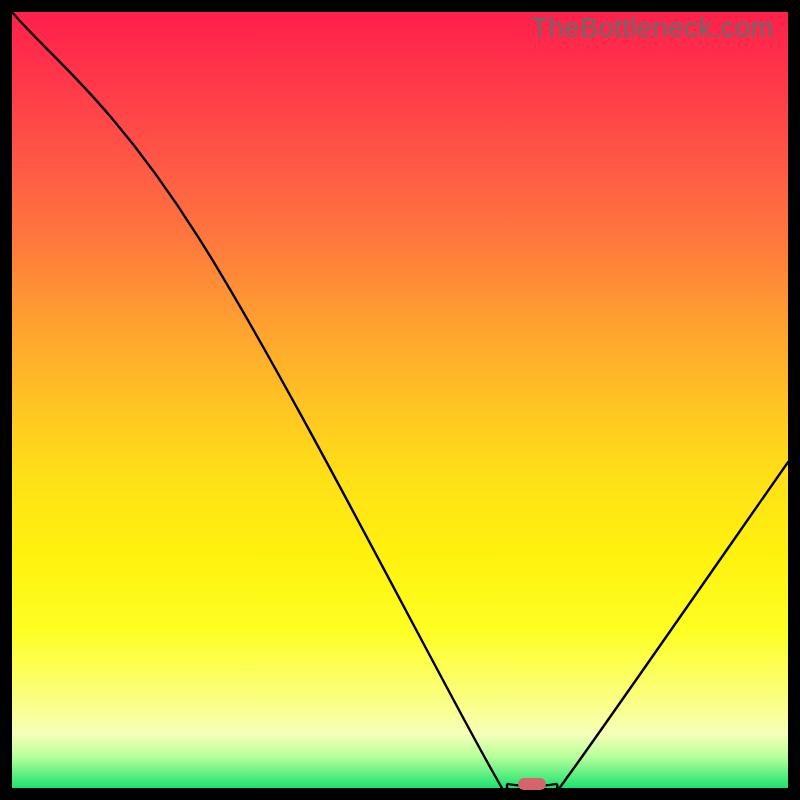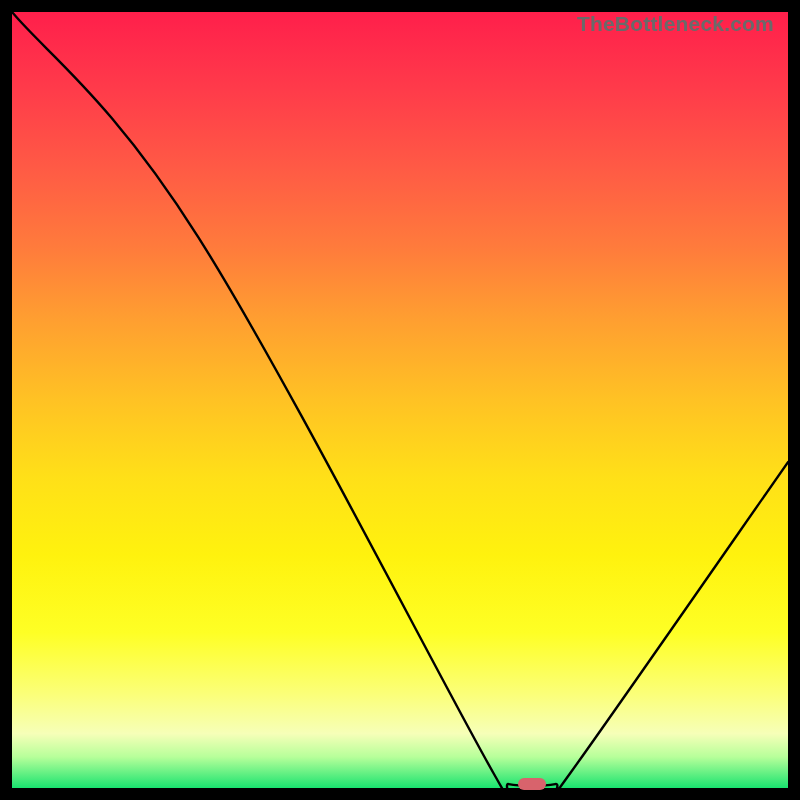--- a/index.html
+++ b/index.html
@@ -30,22 +30,22 @@
       #f6ffb8 93%,
       #b7ff9a 96%,
       #19e36f 100%
     );
   }
   .watermark {
     position: absolute;
     top: 0px;
     right: 14px;
     color: #6a6a6a;
-    font-size: 21px;
-    font-weight: 700;
+    font-size: 28px;
+    font-weight: 400;
     letter-spacing: 0.2px;
   }
   svg.curve {
     position: absolute;
     left: 0; top: 0;
     width: 100%; height: 100%;
   }
   .marker {
     position: absolute;
     width: 28px;

